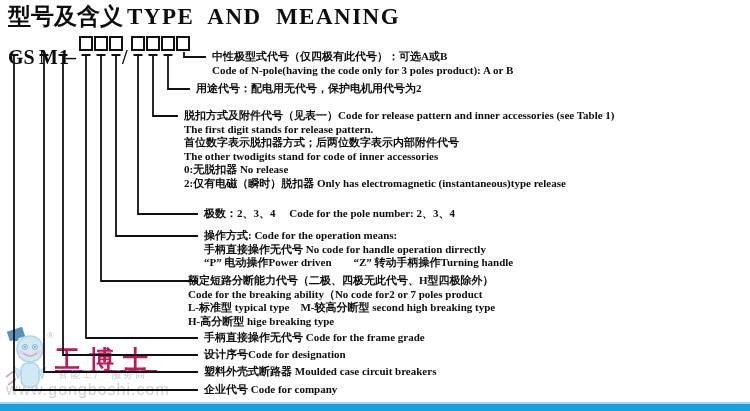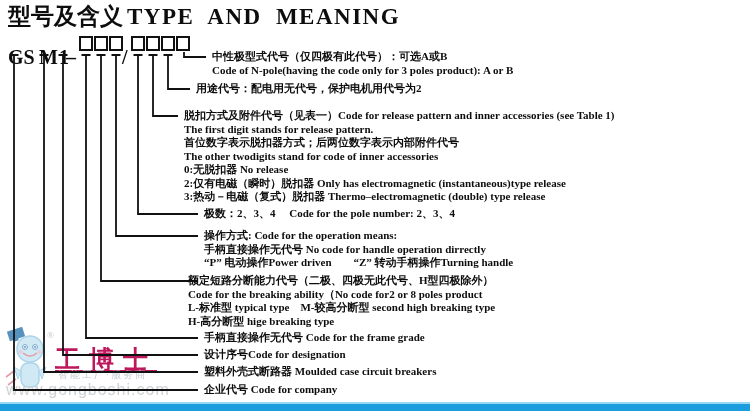--- a/index.html
+++ b/index.html
@@ -137,36 +137,35 @@
     <div>用途代号：配电用无代号，保护电机用代号为2</div>
   </div>
 
   <div class="ti" style="left:184px;top:109px">
     <div>脱扣方式及附件代号（见表一）Code for release pattern and inner accessories (see Table 1)</div>
     <div>The first digit stands for release pattern.</div>
     <div>首位数字表示脱扣器方式；后两位数字表示内部附件代号</div>
     <div>The other twodigits stand for code of inner accessories</div>
     <div>0:无脱扣器 No release</div>
     <div>2:仅有电磁（瞬时）脱扣器  Only has electromagnetic (instantaneous)type release</div>
-    <div>3:热动－电磁（复式）脱扣器 Thermo–electromagnetic (double) type release</div>
   </div>
 
   <div class="ti" style="left:204px;top:207px">
     <div>极数：2、3、4　 Code for the pole number: 2、3、4</div>
   </div>
 
   <div class="ti" style="left:204px;top:229px">
     <div>操作方式: Code for the operation means:</div>
     <div>手柄直接操作无代号 No code for handle operation dirrectly</div>
     <div>“P” 电动操作Power driven　　“Z” 转动手柄操作Turning handle</div>
   </div>
 
   <div class="ti" style="left:188px;top:274px">
     <div>额定短路分断能力代号（二极、四极无此代号、H型四极除外）</div>
-    <div>Code for the breaking ability（No code for2 or 8 poles product</div>
+    <div>Code for the breaking ability（No code for2 or 7 poles product</div>
     <div>L-标准型 typical type　M-较高分断型 second high breaking type</div>
     <div>H-高分断型 hige breaking type</div>
   </div>
 
   <div class="ti" style="left:204px;top:331px">
     <div>手柄直接操作无代号 Code for the frame grade</div>
   </div>
 
   <div class="ti" style="left:204px;top:348px">
     <div>设计序号Code for designation</div>

